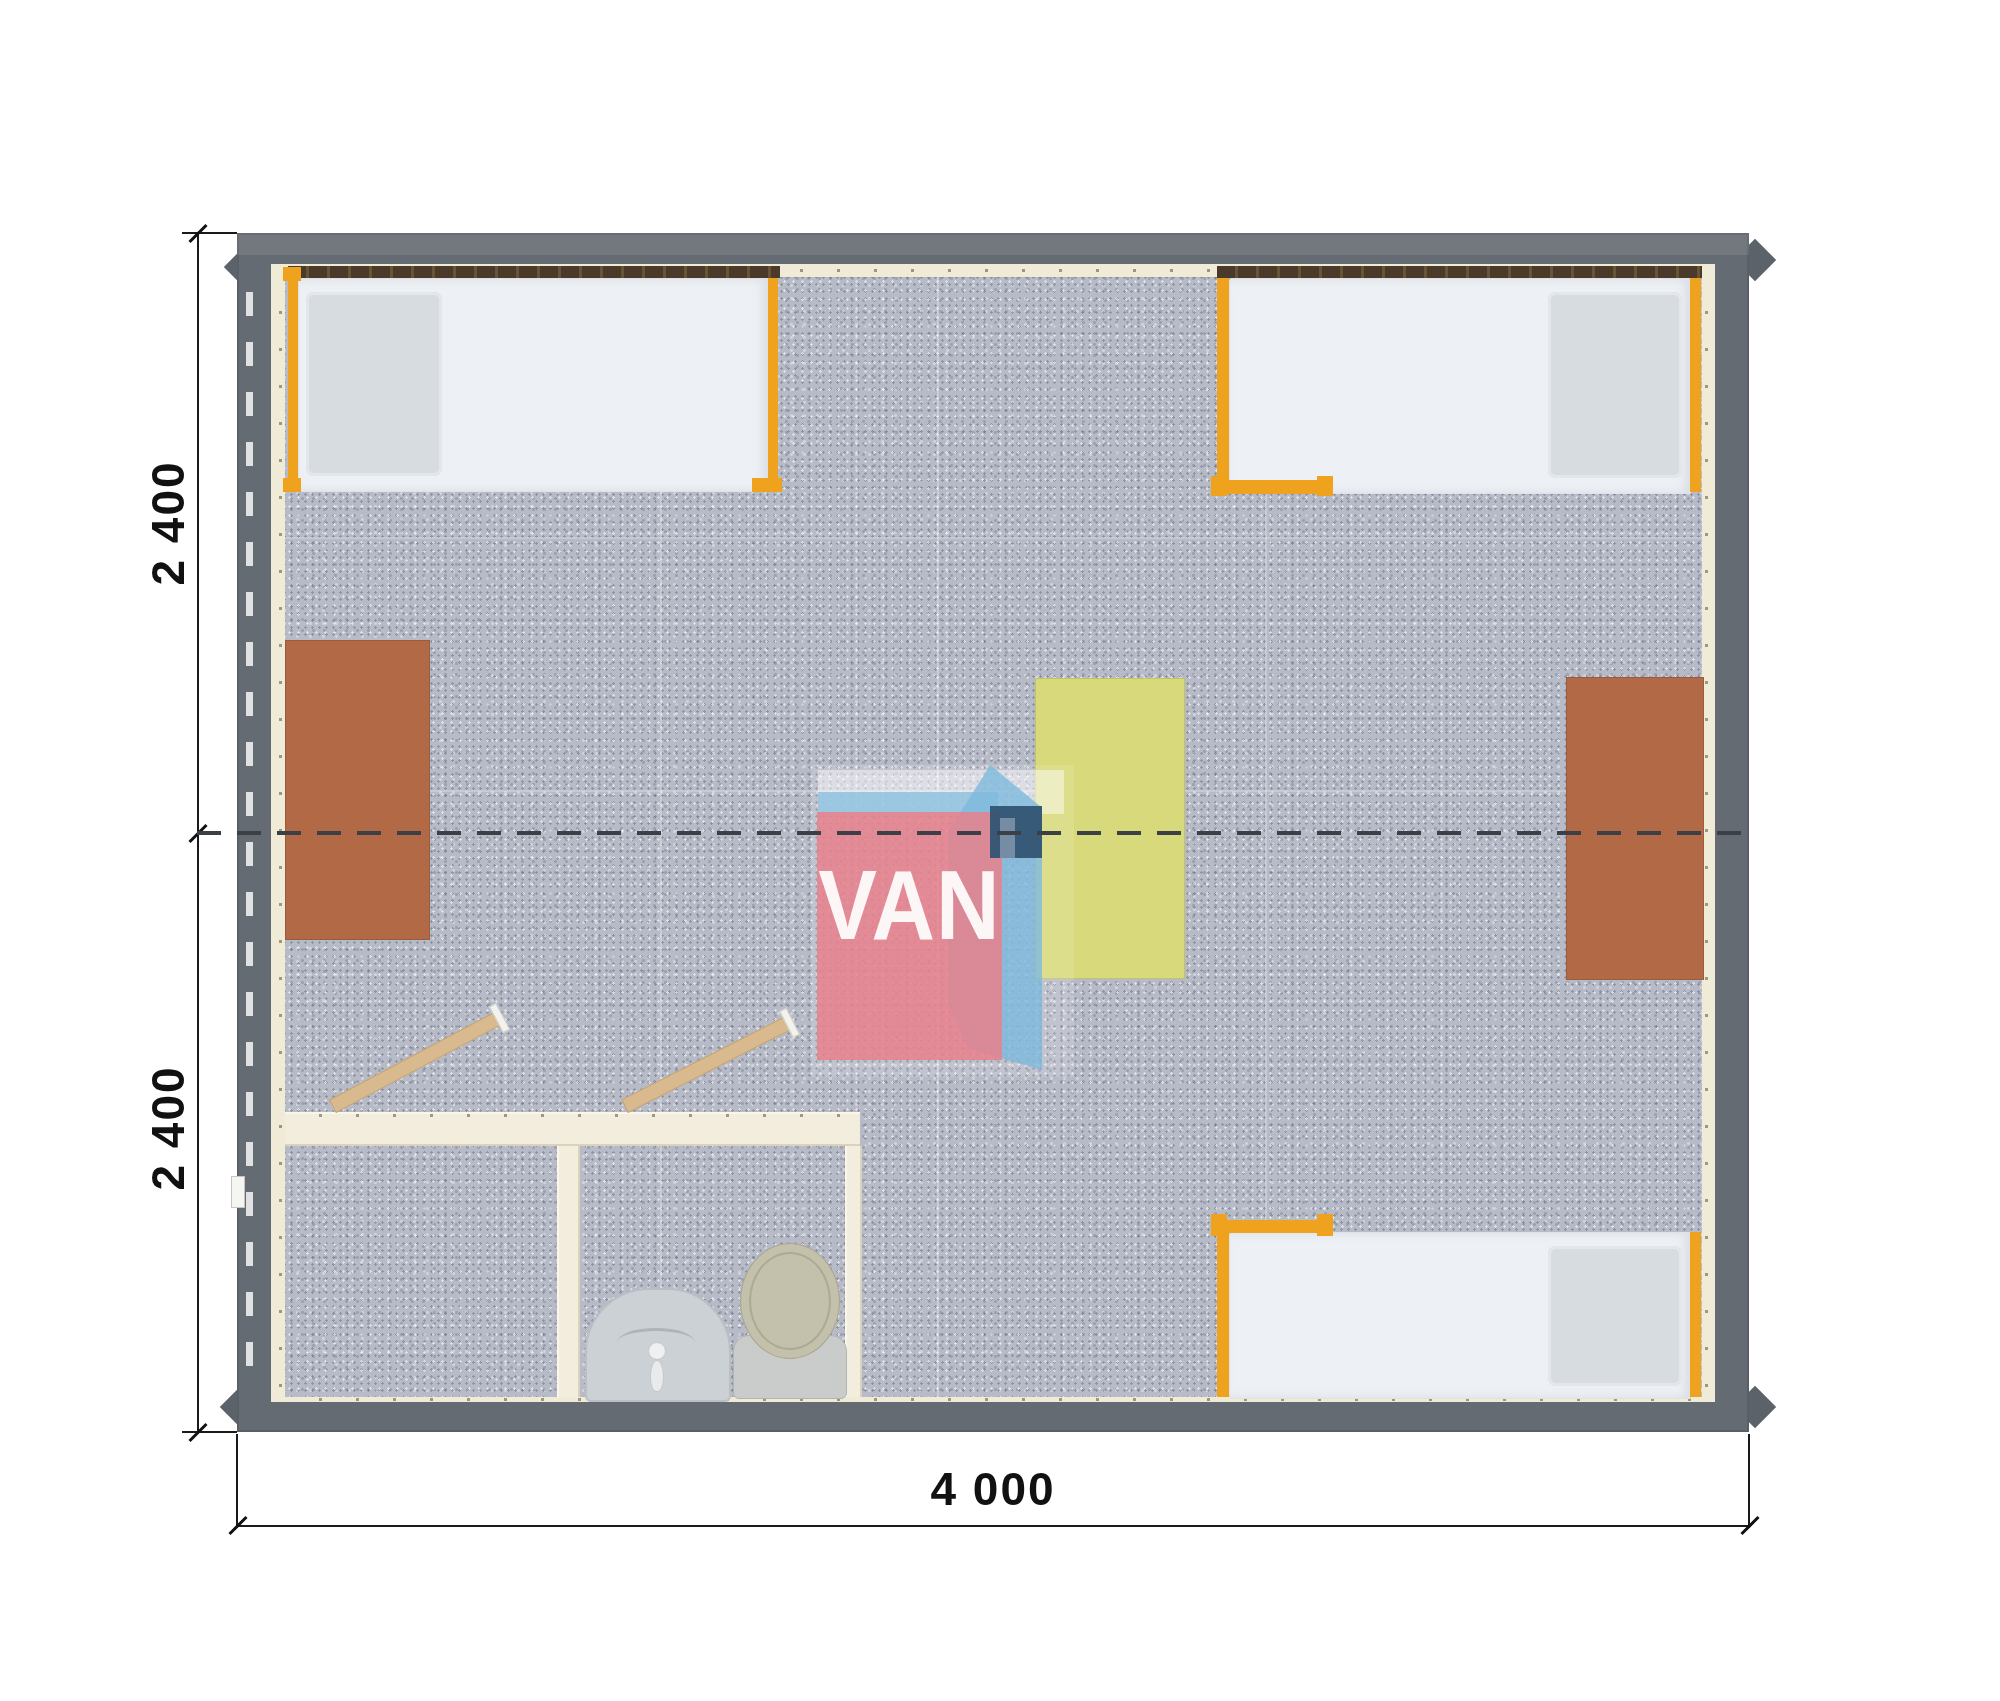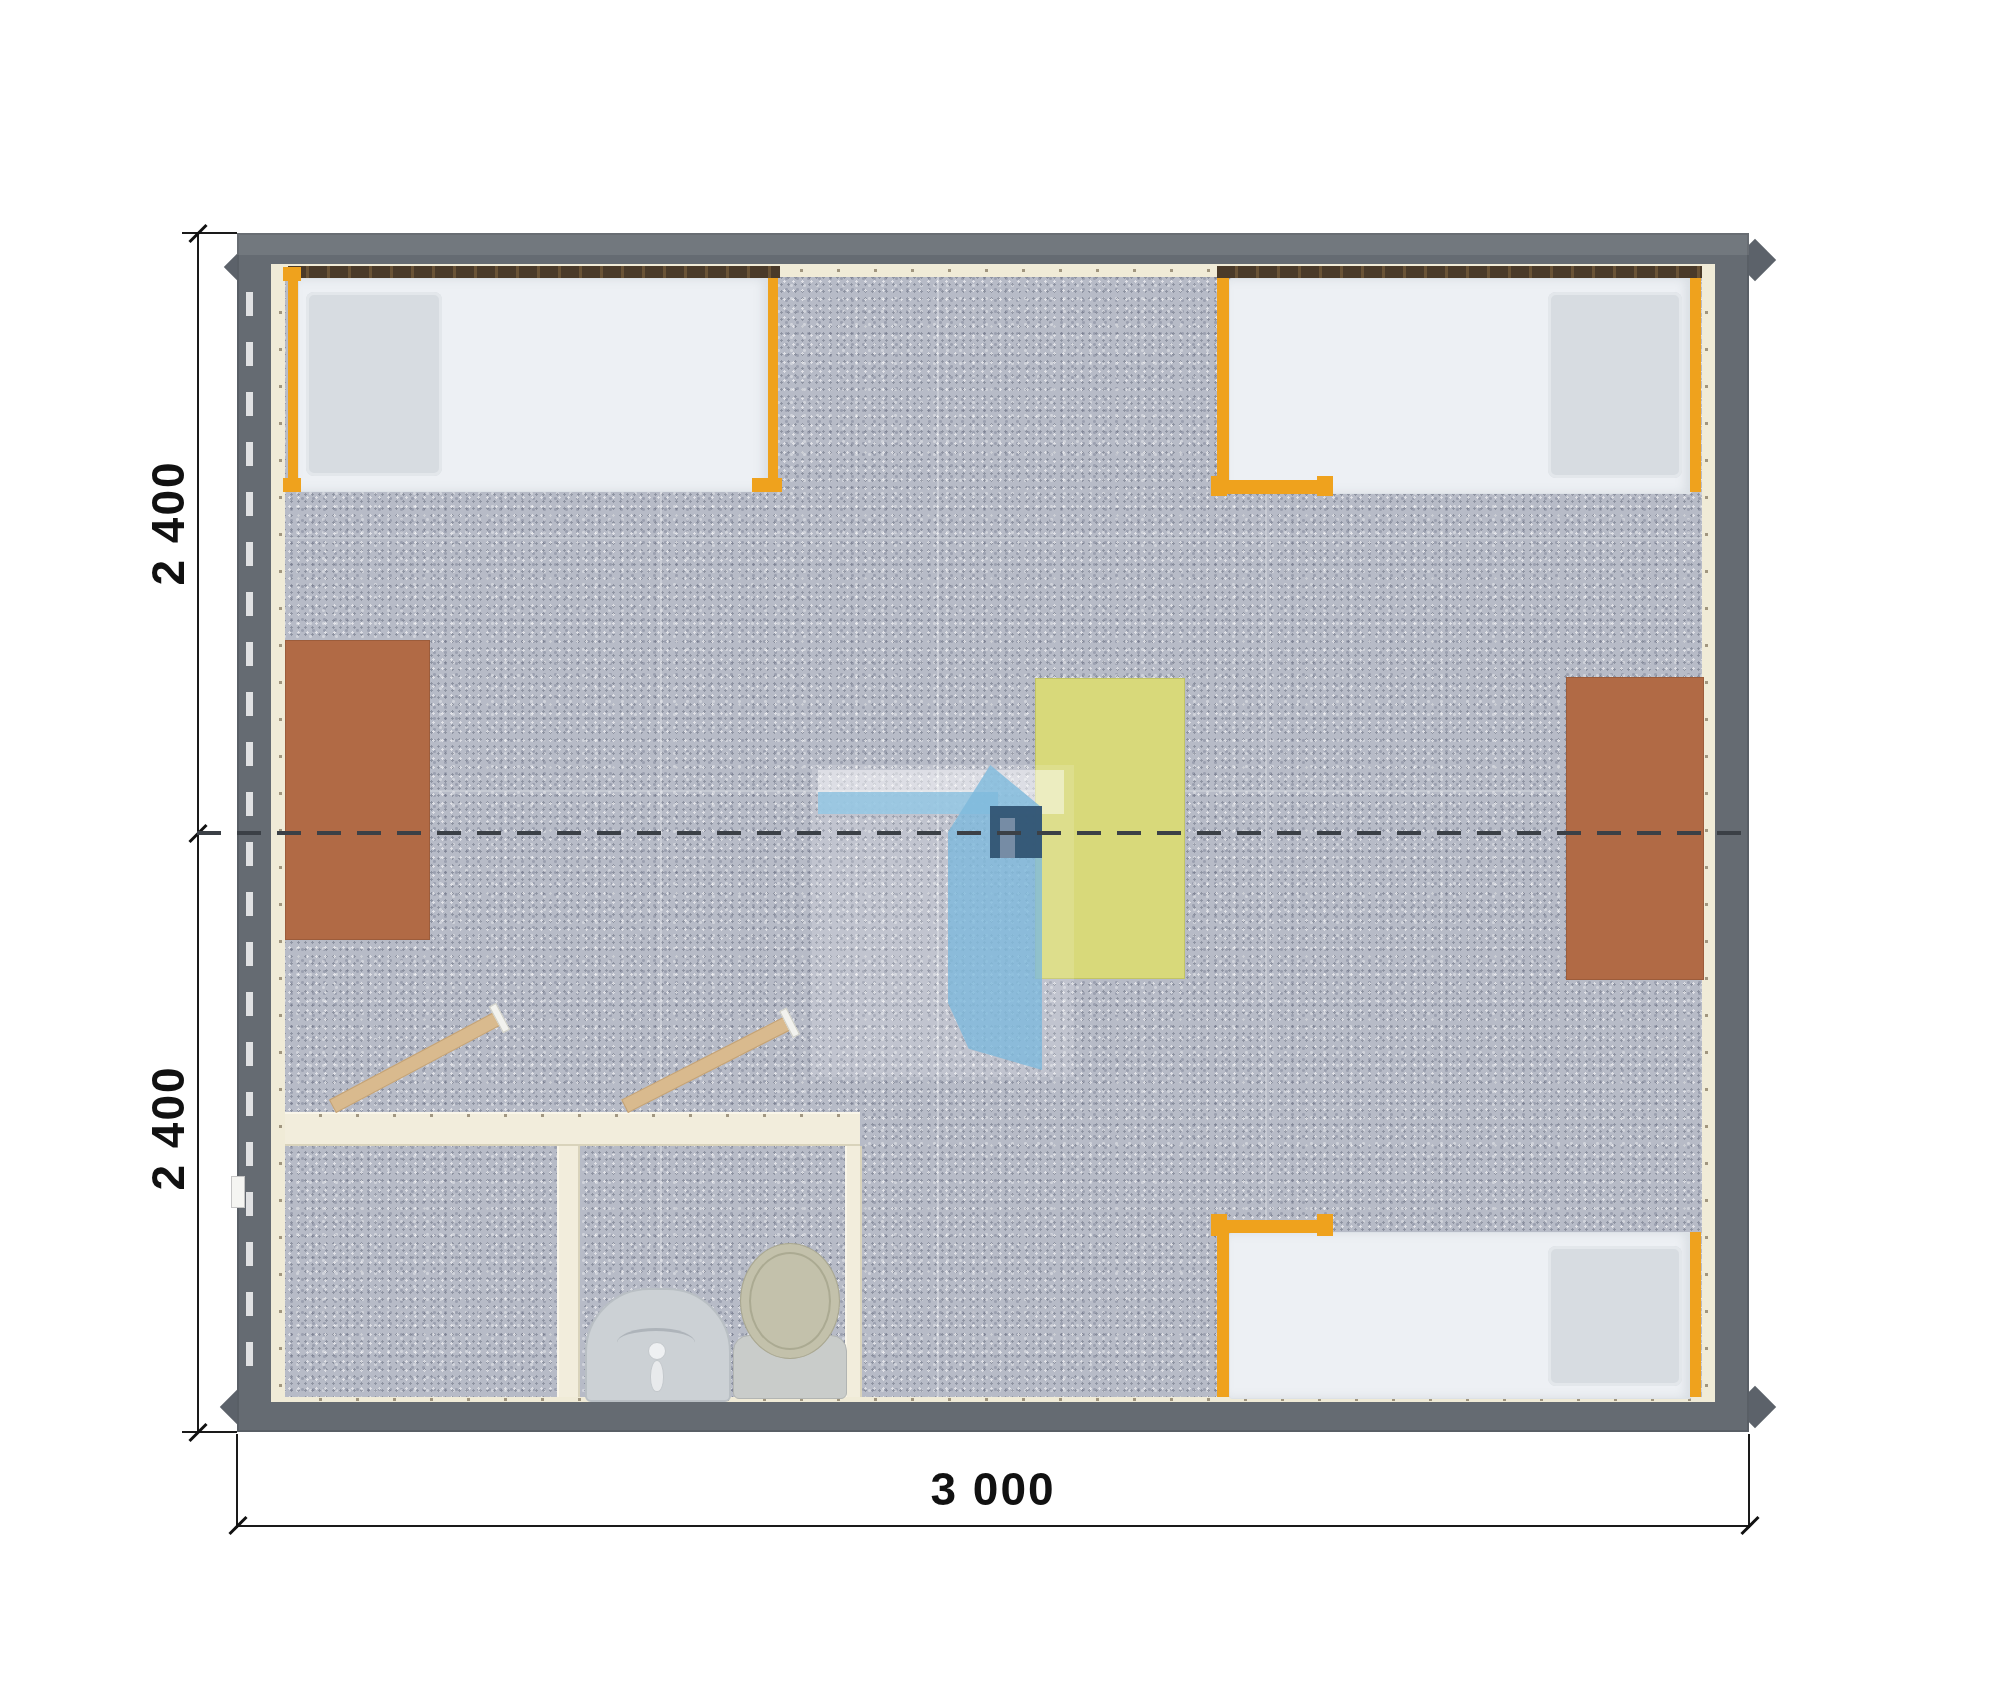--- a/index.html
+++ b/index.html
@@ -70,21 +70,21 @@
   <div class="abs dim-tick" style="left:186px;top:832px;"></div>
   <div class="abs dim-tick" style="left:186px;top:1431px;"></div>
   <div class="abs dim-label vert" style="left:48px;top:499px;width:240px;height:48px;line-height:48px;">2 400</div>
   <div class="abs dim-label vert" style="left:48px;top:1104px;width:240px;height:48px;line-height:48px;">2 400</div>
 
   <div class="abs dim-line" style="left:237px;top:1525px;width:1512px;height:2px;"></div>
   <div class="abs dim-line" style="left:236px;top:1434px;width:2px;height:94px;"></div>
   <div class="abs dim-line" style="left:1748px;top:1434px;width:2px;height:94px;"></div>
   <div class="abs dim-tick" style="left:226px;top:1524px;"></div>
   <div class="abs dim-tick" style="left:1738px;top:1524px;"></div>
-  <div class="abs dim-label" style="left:843px;top:1462px;width:300px;">3 000</div>
+  <div class="abs dim-label" style="left:843px;top:1462px;width:300px;">4 000</div>
 
   <div class="abs corner-diamond" style="left:230px;top:252px;"></div>
   <div class="abs corner-diamond" style="left:1740px;top:245px;"></div>
   <div class="abs corner-diamond" style="left:226px;top:1392px;"></div>
   <div class="abs corner-diamond" style="left:1740px;top:1392px;"></div>
 
   <div class="abs wall-outer" style="left:237px;top:233px;width:1512px;height:1199px;"></div>
   <div class="abs roof-hl" style="left:237px;top:233px;width:1512px;height:22px;"></div>
   <div class="abs lining" style="left:271px;top:264px;width:1444px;height:1138px;"></div>
   <div class="abs floor" style="left:285px;top:277px;width:1417px;height:1120px;"></div>
@@ -151,18 +151,21 @@
   <div class="abs toilet-base" style="left:733px;top:1335px;width:112px;height:62px;"></div>
   <div class="abs toilet-lid" style="left:740px;top:1243px;width:98px;height:114px;"></div>
 
   <div class="abs wall-dashes" style="left:246px;top:292px;width:7px;height:1098px;"></div>
   <div class="abs" style="left:231px;top:1176px;width:12px;height:30px;background:#f5f5f2;border:1px solid #c5c5c5;"></div>
 
   <div class="abs" style="left:812px;top:765px;width:262px;height:312px;background:rgba(255,255,255,0.14);"></div>
   <div class="abs" style="left:818px;top:770px;width:246px;height:44px;background:rgba(255,255,255,0.45);"></div>
   <div class="abs" style="left:818px;top:792px;width:180px;height:22px;background:rgba(143,195,224,0.85);"></div>
   <div class="abs" style="left:948px;top:765px;width:94px;height:305px;background:rgba(125,185,220,0.8);clip-path:polygon(45% 0,100% 14%,100% 100%,22% 93%,0 78%,0 22%);"></div>
+  <div class="abs wm-text" style="left:817px;top:812px;width:185px;height:248px;background:rgba(232,128,139,0.85);">
+    <div style="margin-top:38px;font-size:88px;line-height:110px;color:rgba(255,255,255,0.92);letter-spacing:1px;transform:scaleY(1.12);">VAN</div>
+  </div>
   <div class="abs" style="left:990px;top:806px;width:52px;height:52px;background:rgba(50,84,115,0.95);"></div>
   <div class="abs" style="left:1000px;top:818px;width:15px;height:40px;background:rgba(125,145,170,0.9);"></div>
 
   <div class="abs centerline" style="left:197px;top:831px;width:1560px;height:4px;"></div>
 
 </div>
 
 </body></html>

